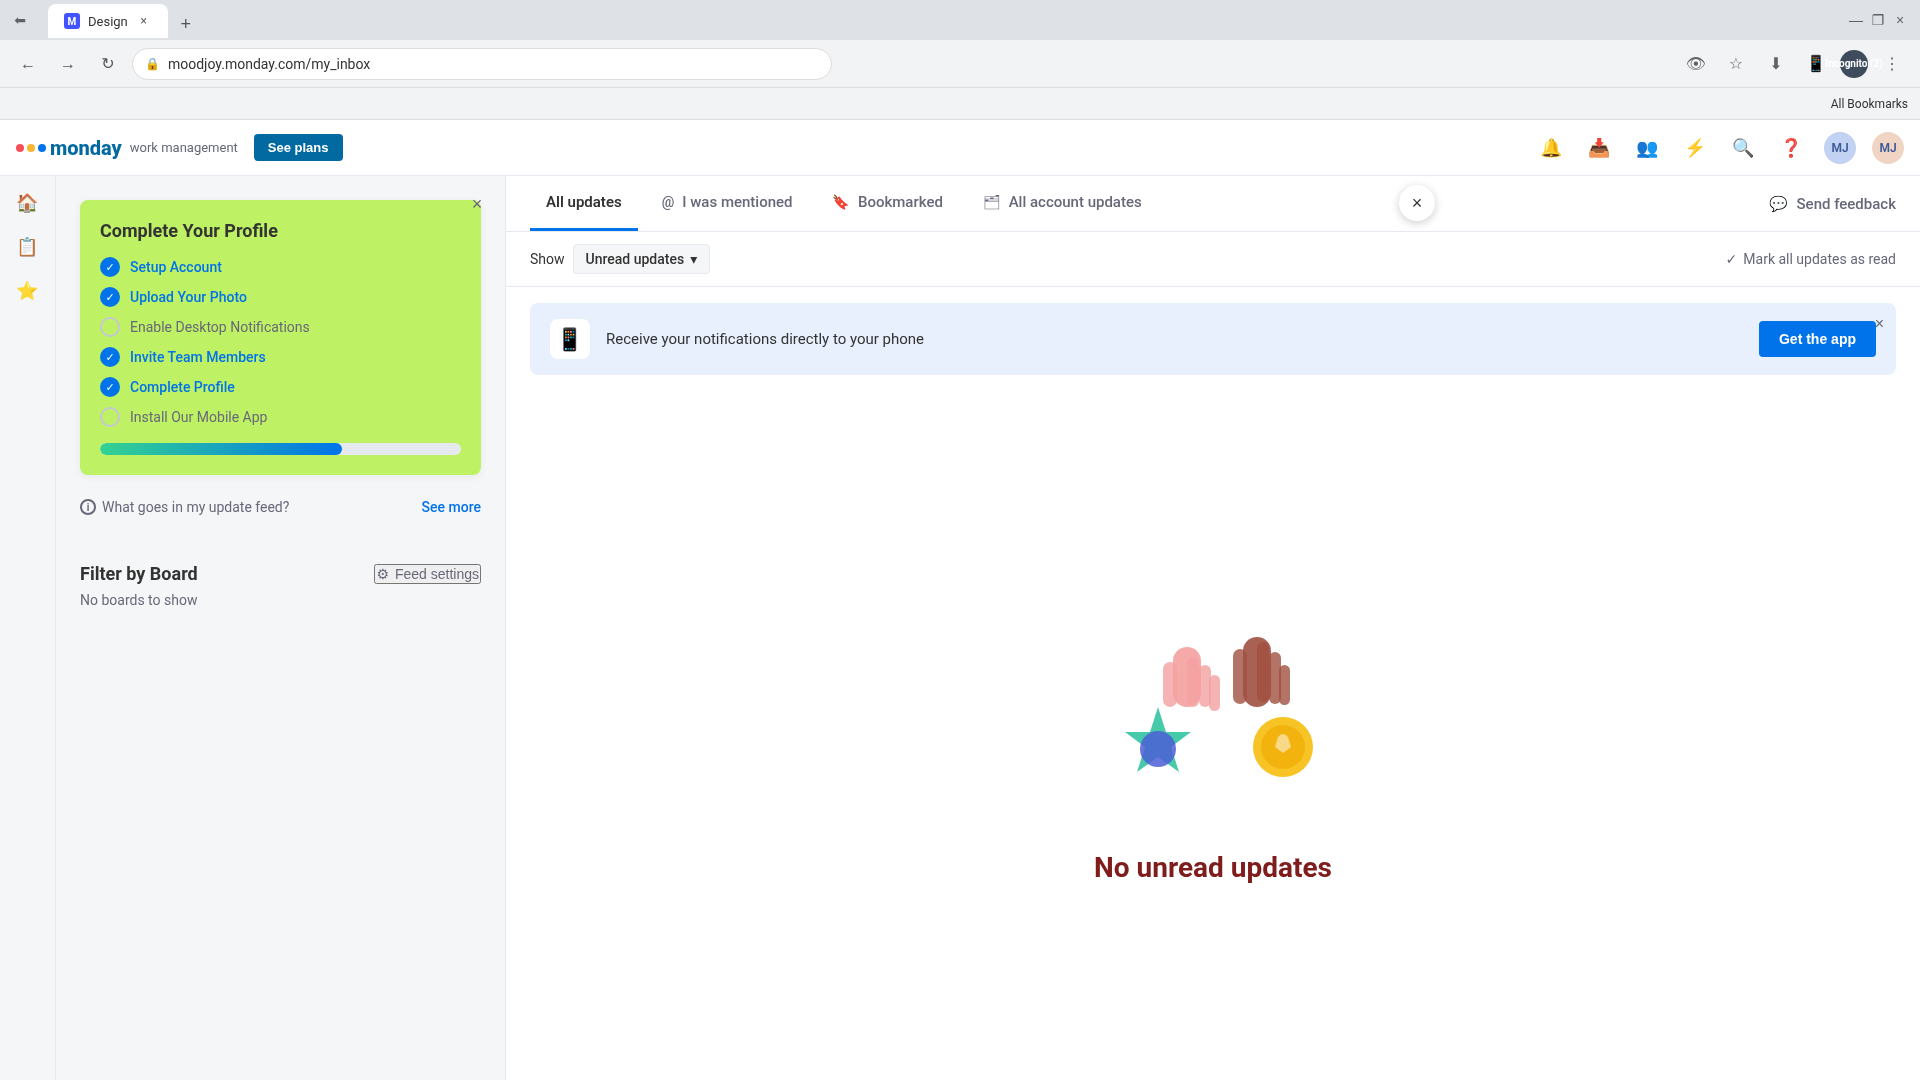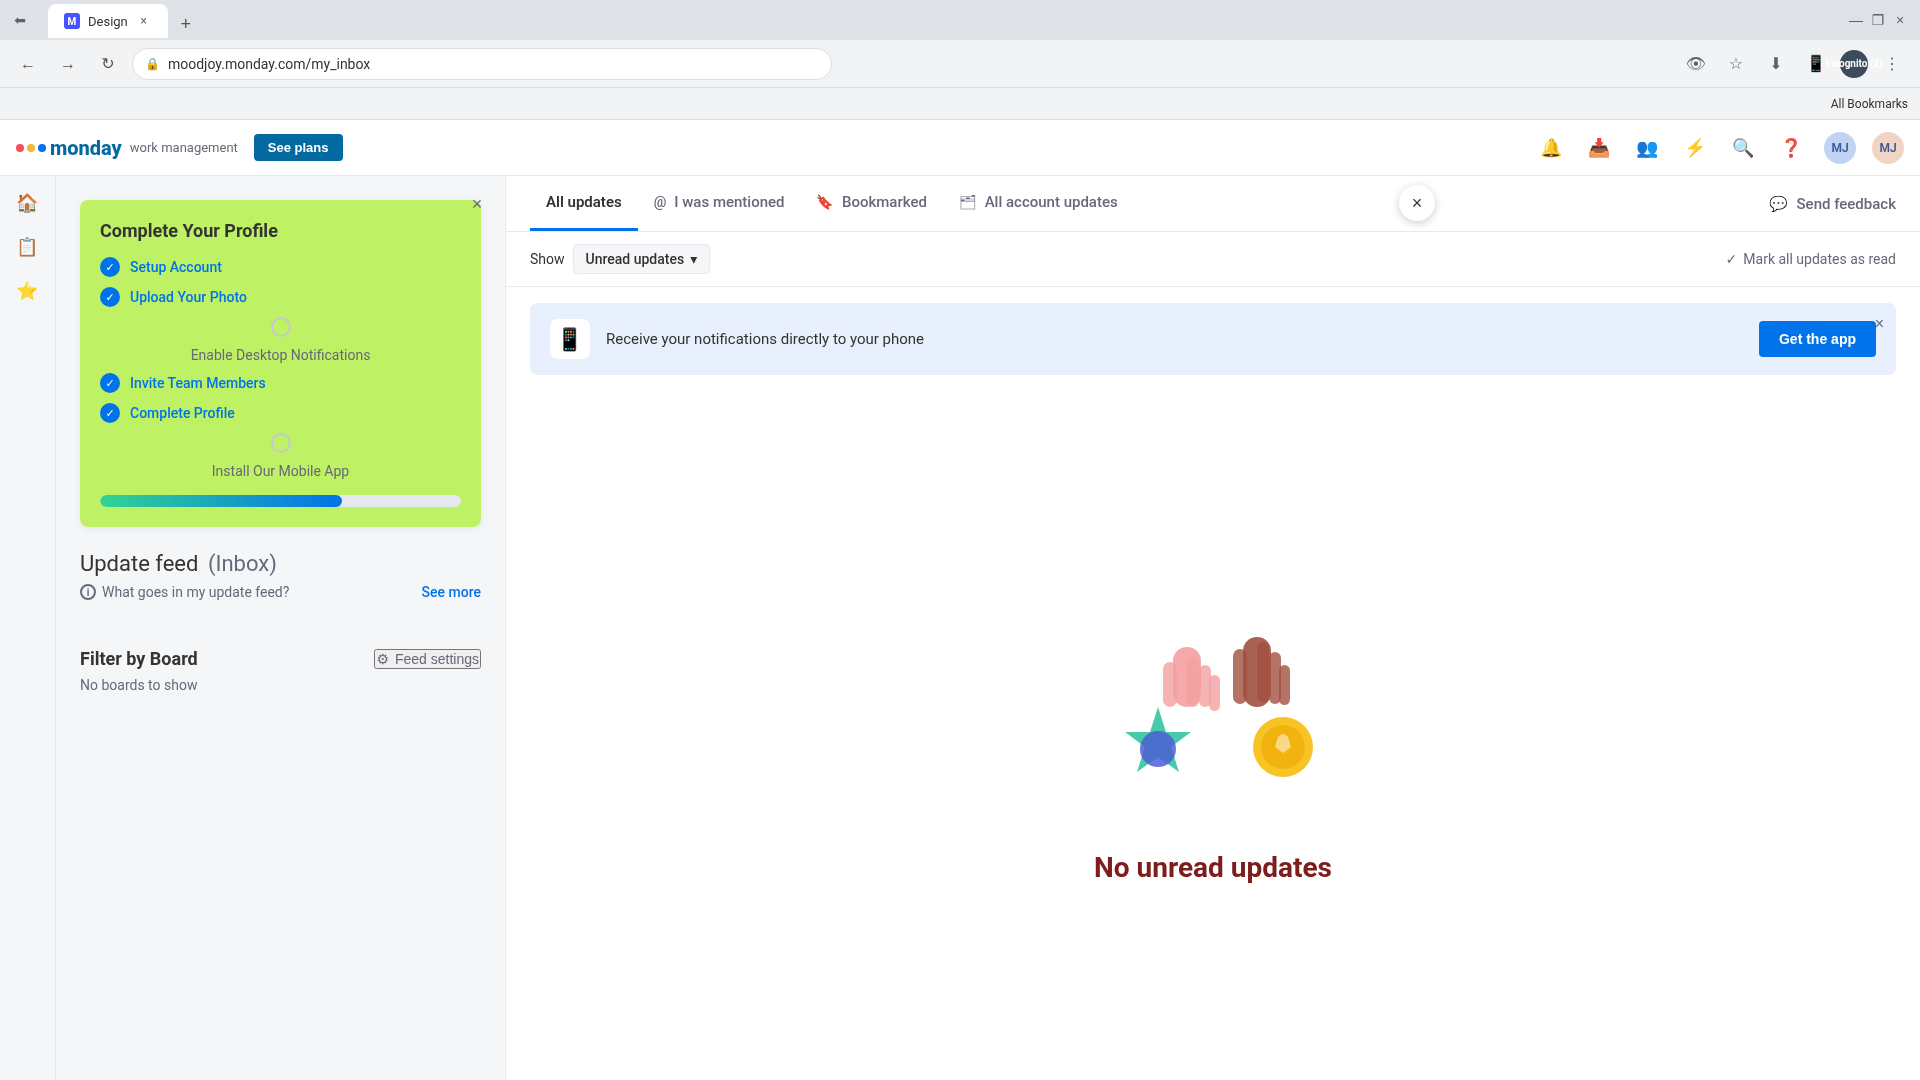--- a/index.html
+++ b/index.html
@@ -48,42 +48,42 @@
     .sidebar-icon { width: 36px; height: 36px; border-radius: 8px; display: flex; align-items: center; justify-content: center; cursor: pointer; color: #676879; font-size: 18px; }
 
     
     .profile-panel { width: 450px; background: #f5f6f8; border-right: 1px solid #e6e9ef; overflow-y: auto; position: relative; padding: 24px; }
     .profile-panel-close { position: absolute; top: 16px; right: 16px; width: 24px; height: 24px; background: none; border: none; cursor: pointer; color: #676879; font-size: 18px; display: flex; align-items: center; justify-content: center; }
     .complete-profile-section { background: #bef264; border-radius: 8px; padding: 20px; margin-bottom: 24px; box-shadow: 0 2px 8px rgba(0,0,0,0.06); }
     .complete-title { font-size: 18px; font-weight: 700; color: #333; margin-bottom: 16px; }
     .profile-items { display: flex; flex-direction: column; gap: 10px; margin-bottom: 16px; }
     .profile-item { display: flex; align-items: center; gap: 10px; font-size: 14px; }
     .profile-item.completed { color: #0073ea; font-weight: 500; }
-    .profile-item.pending { color: #676879; flex-direction: column; }
+    .profile-item.pending { color: #676879; }
     .check-icon { width: 20px; height: 20px; border-radius: 50%; background: #0073ea; display: flex; align-items: center; justify-content: center; color: white; font-size: 11px; flex-shrink: 0; }
     .circle-icon { width: 20px; height: 20px; border-radius: 50%; border: 2px solid #c5c7d4; flex-shrink: 0; }
     .progress-bar-container { height: 12px; background: #e6e9ef; border-radius: 6px; overflow: hidden; }
     .progress-bar-fill { height: 100%; background: linear-gradient(90deg, #33d391, #0073ea); border-radius: 6px; }
 
     .update-feed-section { padding: 0 0 16px 0; }
     .update-feed-title { font-size: 22px; font-weight: 700; color: #333; margin-bottom: 8px; }
     .update-feed-title span { font-weight: 400; }
     .feed-info-row { display: flex; align-items: center; justify-content: space-between; font-size: 14px; color: #676879; margin-bottom: 16px; }
     .feed-info-left { display: flex; align-items: center; gap: 6px; }
     .info-circle { width: 16px; height: 16px; border-radius: 50%; border: 2px solid #676879; display: flex; align-items: center; justify-content: center; font-size: 10px; font-weight: 700; }
     .see-more-link { color: #0073ea; cursor: pointer; font-size: 14px; font-weight: 500; }
 
     .filter-section { margin-top: 16px; }
     .filter-title { font-size: 18px; font-weight: 700; color: #333; margin-bottom: 8px; display: flex; align-items: center; justify-content: space-between; }
     .feed-settings-btn { display: flex; align-items: center; gap: 6px; font-size: 14px; color: #676879; cursor: pointer; font-weight: 400; }
     .no-boards-text { font-size: 14px; color: #676879; }
 
     
     .inbox-main { flex: 1; background: #fff; display: flex; flex-direction: column; overflow: hidden; }
-    .inbox-tabs { display: flex; align-items: center; padding: 0 24px; border-bottom: 1px solid #e6e9ef; height: 56px; gap: 0; }
+    .inbox-tabs { display: flex; align-items: center; padding: 0 24px; border-bottom: 1px solid #e6e9ef; height: 56px; gap: 8px; }
     .inbox-tab { padding: 0 16px; height: 100%; display: flex; align-items: center; gap: 8px; font-size: 15px; color: #676879; cursor: pointer; border-bottom: 3px solid transparent; font-weight: 500; }
     .inbox-tab.active { color: #333; border-bottom-color: #0073ea; font-weight: 600; }
     .inbox-tab-icon { font-size: 14px; }
     .send-feedback-tab { margin-left: auto; display: flex; align-items: center; gap: 8px; font-size: 15px; color: #676879; cursor: pointer; font-weight: 500; }
 
     .inbox-toolbar { display: flex; align-items: center; padding: 12px 24px; gap: 12px; border-bottom: 1px solid #e6e9ef; justify-content: center; }
     .show-filter { display: flex; align-items: center; gap: 8px; font-size: 14px; color: #333; }
     .filter-dropdown { display: flex; align-items: center; gap: 6px; background: #f5f6f8; border: 1px solid #e6e9ef; border-radius: 4px; padding: 6px 12px; cursor: pointer; font-size: 14px; color: #333; font-weight: 500; }
     .mark-all-btn { margin-left: auto; display: flex; align-items: center; gap: 6px; font-size: 14px; color: #676879; cursor: pointer; }
 
@@ -212,24 +212,20 @@
               <div class="circle-icon"></div>
               <span>Install Our Mobile App</span>
             </div>
           </div>
           <div class="progress-bar-container">
             <div class="progress-bar-fill" style="width: 67%;"></div>
           </div>
         </div>
 
         <div class="update-feed-section">
-          <div class="update-feed-title">
-            <span>Update feed</span>
-            <span style="font-weight:400; color:#676879; margin-left:4px;">(Inbox)</span>
-          </div>
           <div class="feed-info-row">
             <div class="feed-info-left">
               <div class="info-circle">i</div>
               <span>What goes in my update feed?</span>
             </div>
             <span class="see-more-link">See more</span>
           </div>
         </div>
 
         <div class="filter-section">

